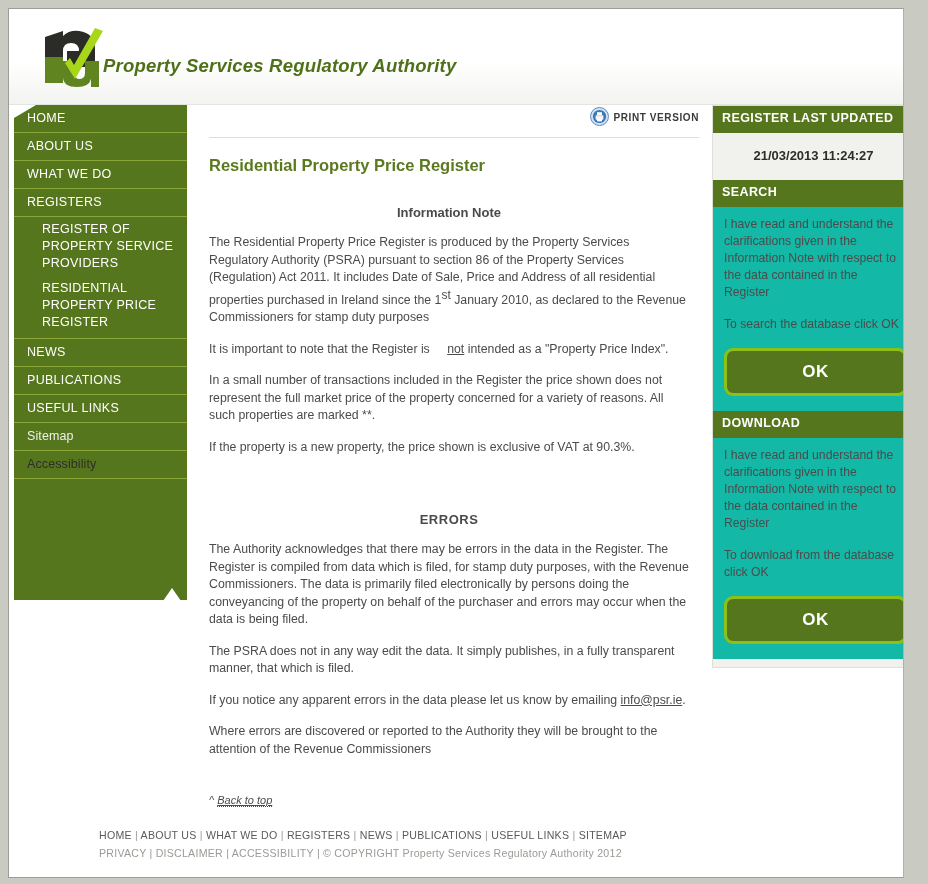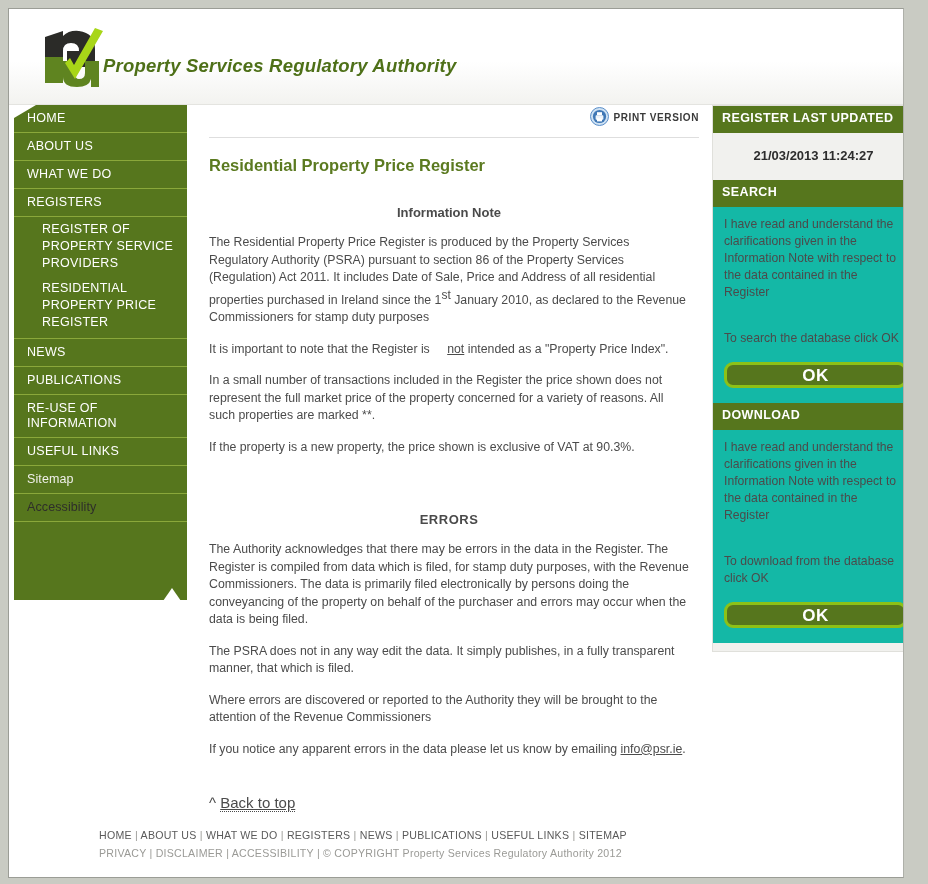--- a/index.html
+++ b/index.html
@@ -158,22 +158,23 @@
   }
   .para u { text-decoration: underline; margin-left: 14px; }
   .para sup { font-size: 12px; vertical-align: super; }
   .mail-link {
     color: #4b4b4b;
     text-decoration: underline;
     cursor: pointer;
   }
   #back-to-top-row {
     margin: 36px 0 0 10px;
-    font-size: 15px;
+    font-size: 11px;
     color: #4b4b4b;
+    font-style: italic;
   }
   #back-to-top {
     border-bottom: 1px dotted #4b4b4b;
     text-decoration: underline;
     cursor: pointer;
   }
 
   
   #rightpanel {
     position: absolute;
@@ -199,25 +200,25 @@
     background: #14b8a6;
   }
   #last-updated-value {
     text-align: center;
     font-size: 13px;
     font-weight: bold;
     color: #2d2d2d;
     padding: 15px 0 17px 0;
     background: #f1f1ee;
   }
-  .panel-note2 { margin-top: 29px; }
+  .panel-note2 { margin-top: 15px; }
   .ok-button {
     display: block;
     margin: 15px auto 4px auto;
-    width: 183px; height: 26px;
+    width: 183px; height: 48px;
     background: #56761d;
     border: 3px solid #8dc117;
     border-radius: 9px;
     color: #ffffff;
     font-size: 17px;
     font-weight: bold;
     letter-spacing: 0.5px;
     cursor: pointer;
     font-family: "Liberation Sans", sans-serif;
   }
@@ -261,21 +262,20 @@
         <nav id="leftnav">
           <div class="nav-notch-top"></div>
           <div class="nav-item">HOME</div>
           <div class="nav-item">ABOUT US</div>
           <div class="nav-item">WHAT WE DO</div>
           <div class="nav-item">REGISTERS</div>
           <div class="nav-item sub">REGISTER OF PROPERTY SERVICE PROVIDERS</div>
           <div class="nav-item sub sub-last">RESIDENTIAL PROPERTY PRICE REGISTER</div>
           <div class="nav-item">NEWS</div>
           <div class="nav-item">PUBLICATIONS</div>
-          <div class="nav-item">RE-USE OF INFORMATION</div>
           <div class="nav-item">USEFUL LINKS</div>
           <div class="nav-item small">Sitemap</div>
           <div class="nav-item small dark">Accessibility</div>
           <div class="nav-notch-bottom"></div>
         </nav>
 
         <main id="content">
           <div id="print-row">
             <span id="print-link">
               <span>
@@ -301,22 +301,22 @@
           <p class="para"><span>It is important to note that the Register is </span><u>not</u><span> intended as a "Property Price Index".</span></p>
 
           <p class="para">In a small number of transactions included in the Register the price shown does not represent the full market price of the property concerned for a variety of reasons. All such properties are marked **.</p>
 
           <p class="para">If the property is a new property, the price shown is exclusive of VAT at 90.3%.</p>
 
           <div class="section-head errors">ERRORS</div>
 
           <p class="para">The Authority acknowledges that there may be errors in the data in the Register. The Register is compiled from data which is filed, for stamp duty purposes, with the Revenue Commissioners. The data is primarily filed electronically by persons doing the conveyancing of the property on behalf of the purchaser and errors may occur when the data is being filed.</p>
           <p class="para">The PSRA does not in any way edit the data. It simply publishes, in a fully transparent manner, that which is filed.</p>
+          <p class="para"><span>If you notice any apparent errors in the data please let us know by emailing </span><span class="mail-link">info@psr.ie</span><span>.</span></p>
           <p class="para">Where errors are discovered or reported to the Authority they will be brought to the attention of the Revenue Commissioners</p>
-          <p class="para"><span>If you notice any apparent errors in the data please let us know by emailing </span><span class="mail-link">info@psr.ie</span><span>.</span></p>
 
           <div id="back-to-top-row">
             <span>^</span>
             <span id="back-to-top">Back to top</span>
           </div>
         </main>
 
         <aside id="rightpanel">
           <div class="panel-head">REGISTER LAST UPDATED</div>
           <div id="last-updated-value">21/03/2013 11:24:27</div>

